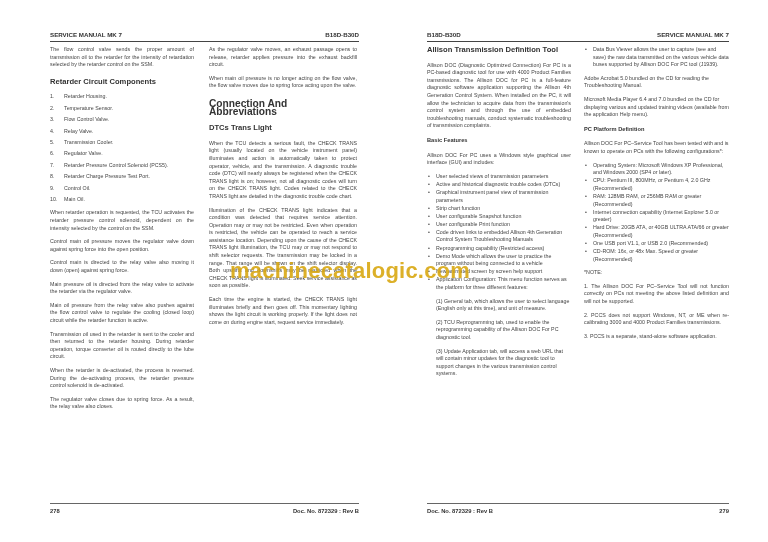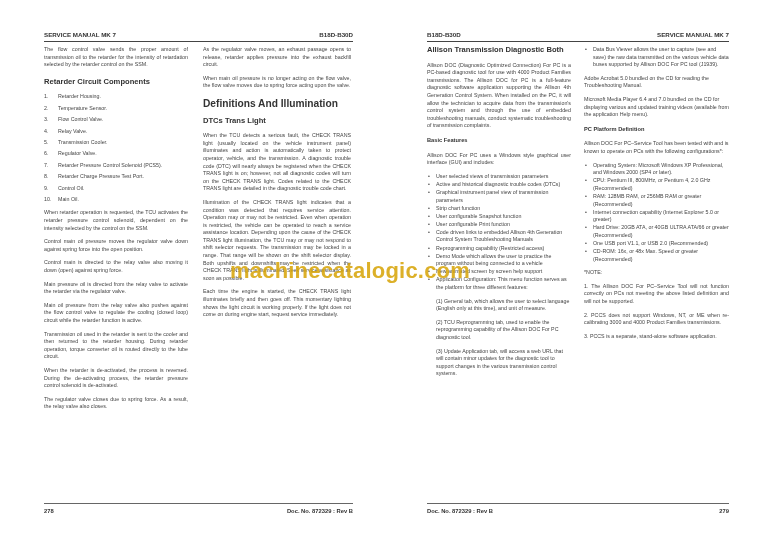--- a/index.html
+++ b/index.html
@@ -1,19 +1,19 @@
 <!DOCTYPE html>
 <html><head>
 <meta charset="utf-8">
 <style>
   html, body { margin:0; padding:0; }
   body { width:768px; height:542px; background:#ffffff; position:relative; overflow:hidden;
          font-family:"Liberation Sans", sans-serif; color:#3a3a3a; }
   .page { position:absolute; top:0; height:542px; }
-  .page.left { left:44px; width:309px; }
+  .page.left { left:50px; width:309px; }
   .page.right { left:427px; width:302px; }
   .hdr { position:absolute; top:31px; left:0; right:0; height:10px; border-bottom:1px solid #444;
          font-size:6.2px; font-weight:bold; color:#333; text-decoration:underline; }
   .hdr .l { position:absolute; left:0; top:0; }
   .hdr .r { position:absolute; right:0; top:0; }
   .ftr { position:absolute; top:503px; left:0; right:0; border-top:1.5px solid #666; padding-top:3px;
          font-size:5.8px; font-weight:bold; color:#333; height:10px; }
   .ftr .l { position:absolute; left:0; top:4px; }
   .ftr .r { position:absolute; right:0; top:4px; }
   .col { position:absolute; top:46px; font-size:5.3px; line-height:7.6px; color:#444; }
@@ -96,41 +96,41 @@
     <p>Main pressure oil is directed from the relay valve to activate the retarder via the regulator valve.</p>
     <p>Main oil pressure from the relay valve also pushes against the flow control valve to regulate the cooling (closed loop) circuit while the retarder function is active.</p>
     <p>Transmission oil used in the retarder is sent to the cooler and then returned to the retarder housing. During retarder operation, torque converter oil is routed directly to the lube circuit.</p>
     <p>When the retarder is de-activated, the process is reversed. During the de-activating process, the retarder pressure control solenoid is de-activated.</p>
     <p>The regulator valve closes due to spring force.  As a result, the relay valve also closes.</p>
   </div>
 
   <div class="col c2">
     <p>As the regulator valve moves, an exhaust passage opens to release, retarder applies pressure into the exhaust backfill circuit.</p>
     <p>When main oil pressure is no longer acting on the flow valve, the flow valve moves due to spring force acting upon the valve.</p>
-    <h1>Definitions And Illumination</h1>
+    <h1>Connection And Abbreviations</h1>
     <h2>DTCs Trans Light</h2>
     <p>When the TCU detects a serious fault, the CHECK TRANS light (usually located on the vehicle instrument panel) illuminates and action is automatically taken to protect operator, vehicle, and the transmission. A diagnostic trouble code (DTC) will nearly always be registered when the CHECK TRANS light is on; however, not all diagnostic codes will turn on the CHECK TRANS light. Codes related to the CHECK TRANS light are detailed in the diagnostic trouble code chart.</p>
     <p>Illumination of the CHECK TRANS light indicates that a condition was detected that requires service attention. Operation may or may not be restricted. Even when operation is restricted, the vehicle can be operated to reach a service assistance location. Depending upon the cause of the CHECK TRANS light illumination, the TCU may or may not respond to shift selector requests. The transmission may be locked in a range. That range will be shown on the shift selector display. Both upshifts and downshifts may be restricted when the CHECK TRANS light is illuminated. Seek service assistance as soon as possible.</p>
     <p>Each time the engine is started, the CHECK TRANS light illuminates briefly and then goes off. This momentary lighting shows the light circuit is working properly. If the light does not come on during engine start, request service immediately.</p>
   </div>
 
   <div class="ftr">
     <span class="l">278</span>
     <span class="r">Doc. No. 872329 : Rev B</span>
   </div>
 </div>
 
 <div class="page right">
   <div class="hdr">
     <span class="l">B18D-B30D</span>
     <span class="r">SERVICE MANUAL MK 7</span>
   </div>
 
   <div class="col c1">
-    <h2 style="margin-top:0;">Allison Transmission Diagnostic Both</h2>
+    <h2 style="margin-top:0;">Allison Transmission Definition Tool</h2>
     <p>Allison DOC (Diagnostic Optimized Connection) For PC is a PC-based diagnostic tool for use with 4000 Product Families transmissions. The Allison DOC for PC is a full-feature diagnostic software application supporting the Allison 4th Generation Control System. When installed on the PC, it will allow the technician to acquire data from the transmission's control system and through the use of embedded troubleshooting manuals, conduct systematic troubleshooting of transmission complaints.</p>
     <h4>Basic Features</h4>
     <p>Allison DOC For PC uses a Windows style graphical user interface (GUI) and includes:</p>
     <ul class="bul">
       <li>User selected views of  transmission parameters</li>
       <li>Active and historical diagnostic trouble codes (DTCs)</li>
       <li>Graphical instrument panel view of transmission parameters</li>
       <li>Strip chart function</li>
       <li>User configurable Snapshot function</li>
       <li>User configurable Print function</li>

